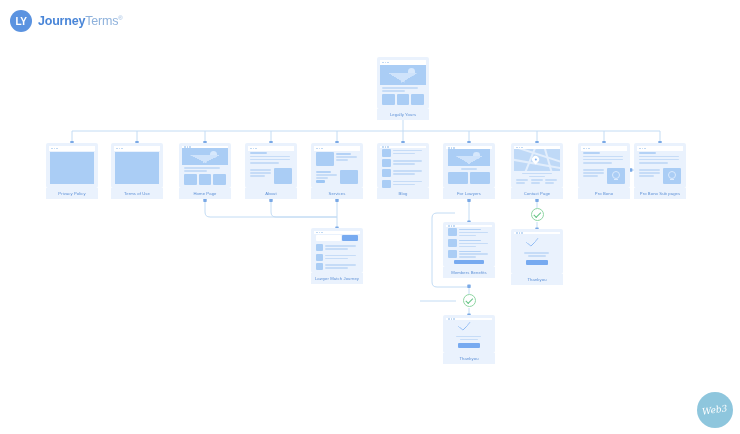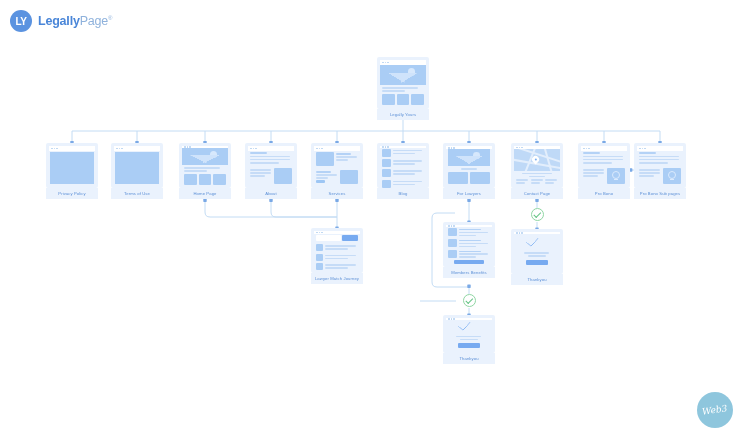--- a/index.html
+++ b/index.html
@@ -134,21 +134,21 @@
     transform:rotate(-45deg) translate(0.4px,-0.6px);
   }
 </style>
 </head>
 <body>
 
 <div id="canvas">
 
   <div class="brand">
     <div class="brand-mark">LY</div>
-    <div class="brand-text"><span class="brand-a">Legally</span><span class="brand-b">Page</span><span class="brand-r">®</span></div>
+    <div class="brand-text"><span class="brand-a">Journey</span><span class="brand-b">Terms</span><span class="brand-r">®</span></div>
   </div>
 
   <svg class="links" viewBox="0 0 740 434">
 
     <path class="ln" d="M403,116 L403,131"></path>
 
     <path class="ln" d="M72,131 L660,131"></path>
 
     <path class="ln" d="M72,131 L72,143"></path>
     <path class="ln" d="M137,131 L137,143"></path>

